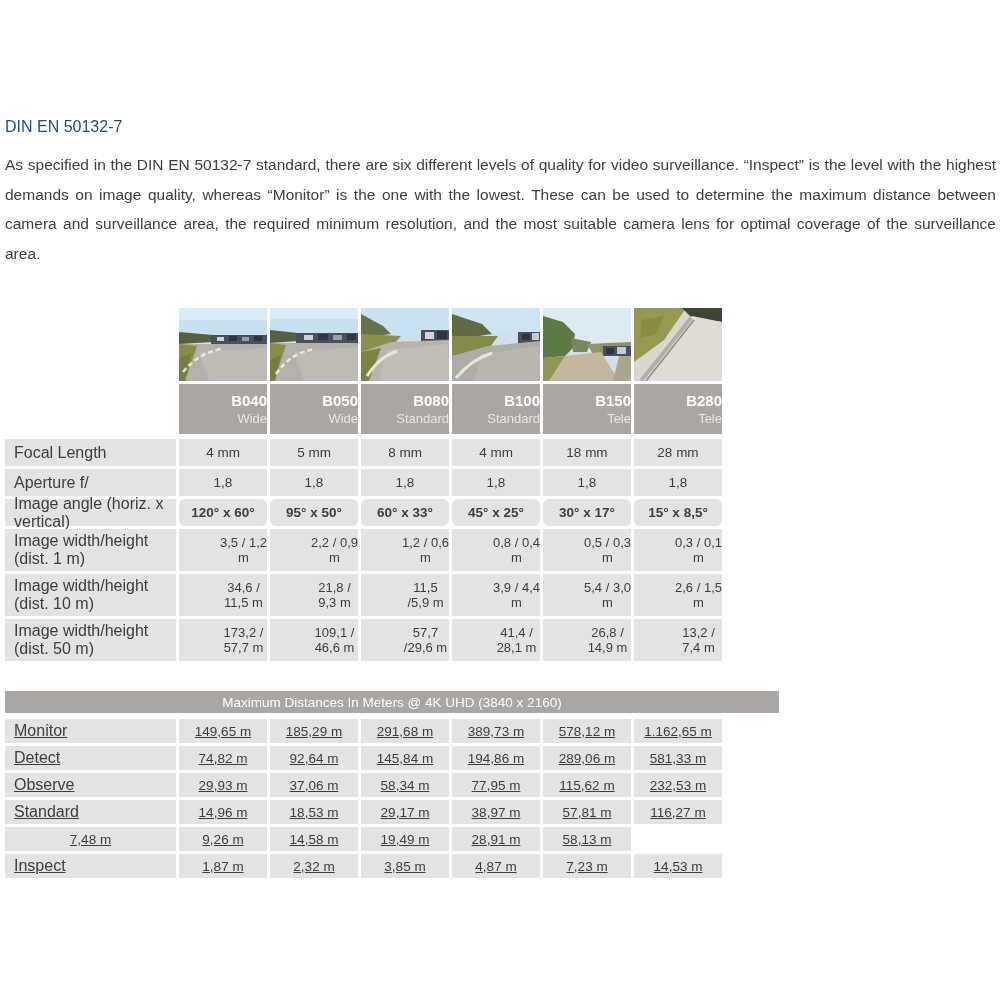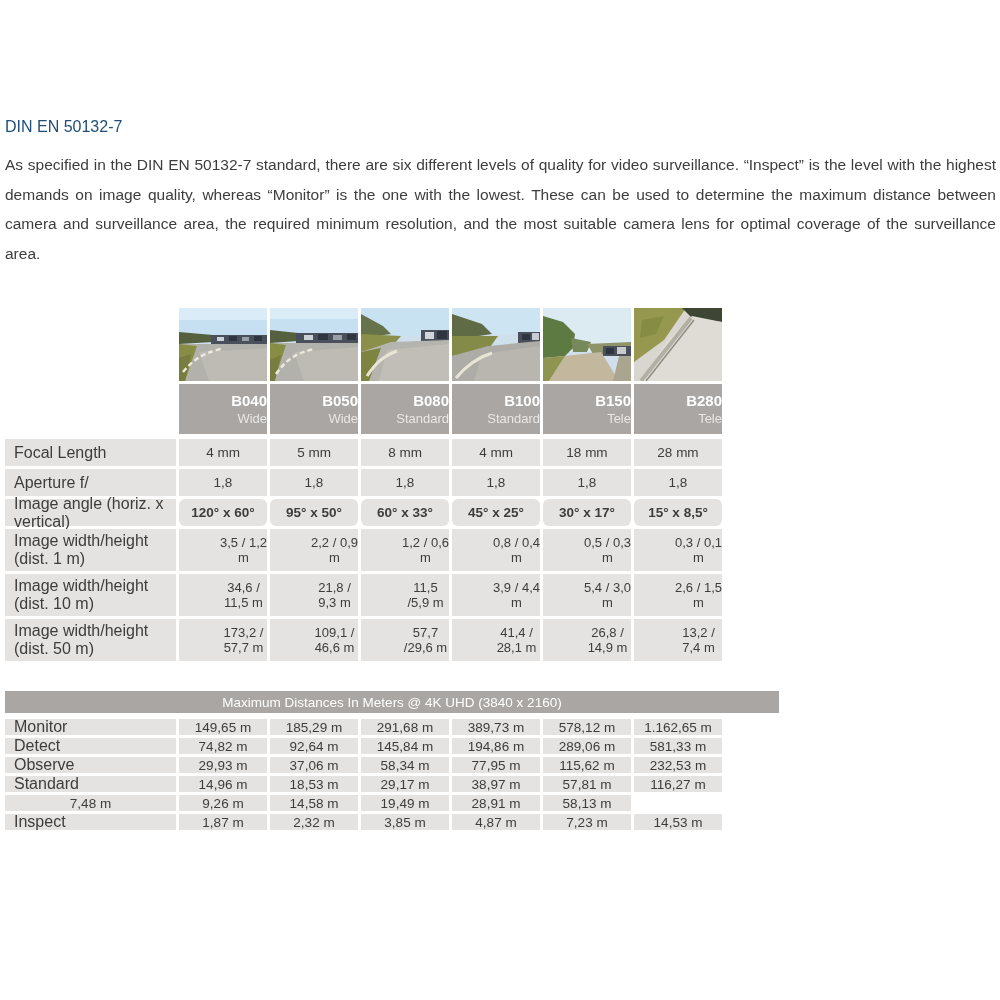--- a/index.html
+++ b/index.html
@@ -26,21 +26,21 @@
   .head-cell .model{color:#ffffff;font-weight:bold;font-size:15px;line-height:19px;}
   .head-cell .type{color:#e9e7e5;font-size:13px;line-height:17px;}
 
   .label-cell{background:#e5e3e1;display:flex;flex-direction:column;justify-content:center;
               padding-left:9px;font-size:16px;color:#3d3d3d;line-height:18px;}
   .val-cell{background:#e5e3e1;display:flex;align-items:center;justify-content:center;
             font-size:13.5px;color:#3d3d3d;text-align:center;}
   .h27 .label-cell,.h27 .val-cell{height:27px;}
   .h42 .label-cell,.h42 .val-cell{height:42px;}
   .h42 .val-cell{font-size:13px;padding-left:41px;}
-  .h28 .label-cell,.h28 .val-cell{height:16px;}
+  .h28 .label-cell,.h28 .val-cell{height:24px;text-decoration:underline;}
   .bold-row .val-cell{font-weight:bold;font-size:13.5px;border-radius:6px;}
 
   .dist-table{margin-top:30px;}
   .banner{width:774px;height:22px;background:#a9a6a3;color:#ffffff;font-size:13.5px;
           display:flex;align-items:center;justify-content:center;margin-bottom:6px;}
 </style>
 </head>
 <body>
 
 <div class="content">

